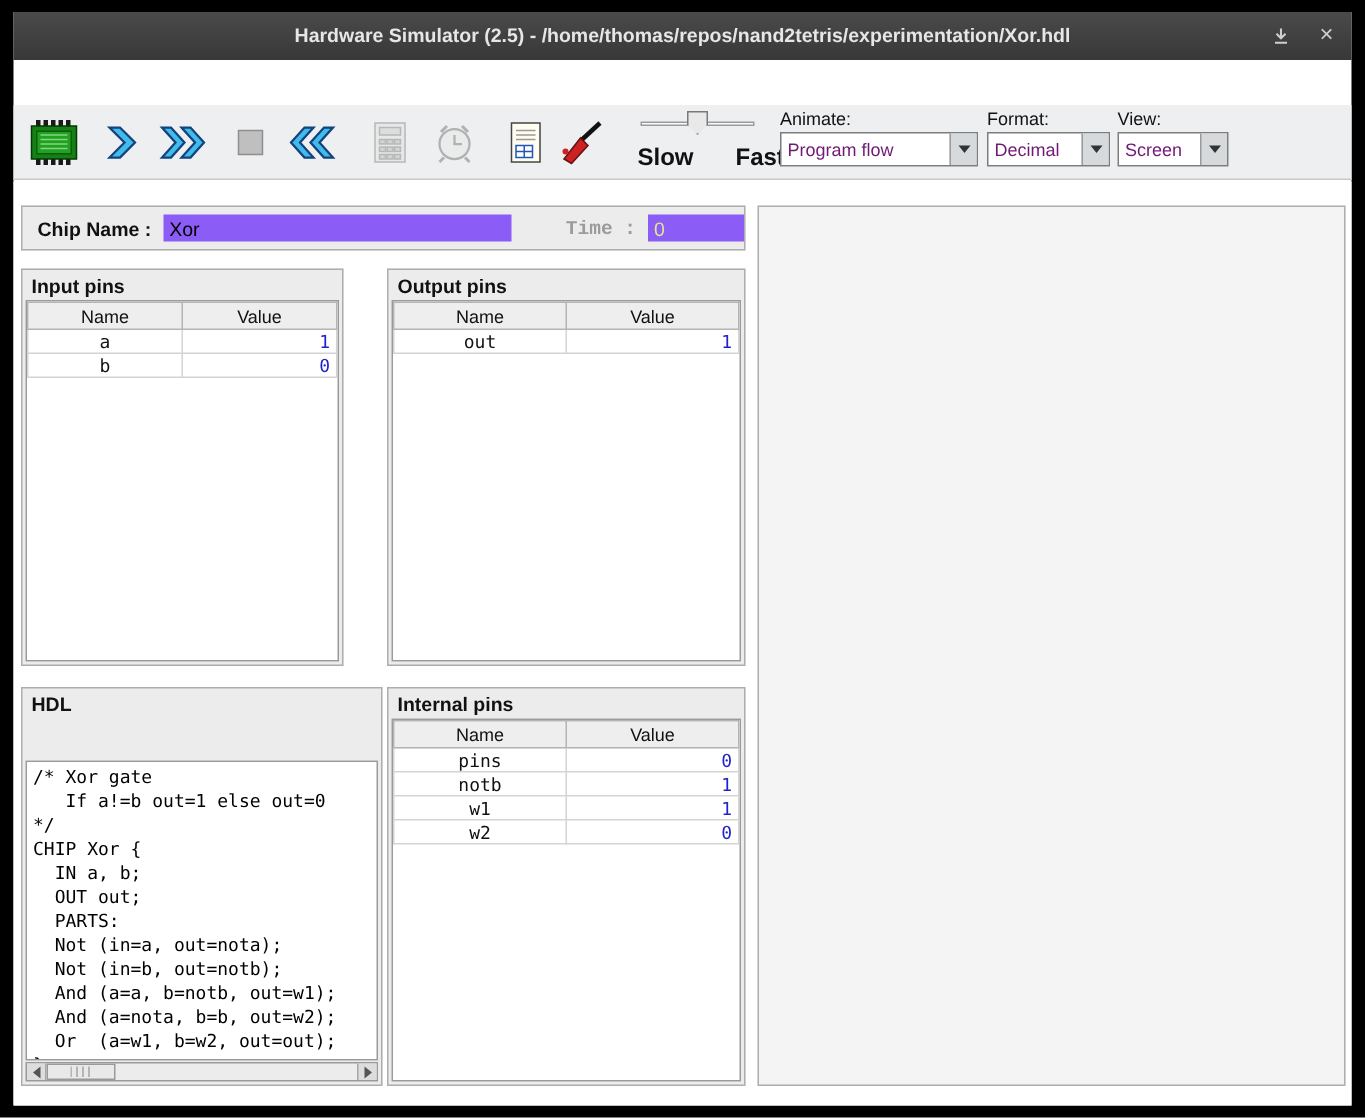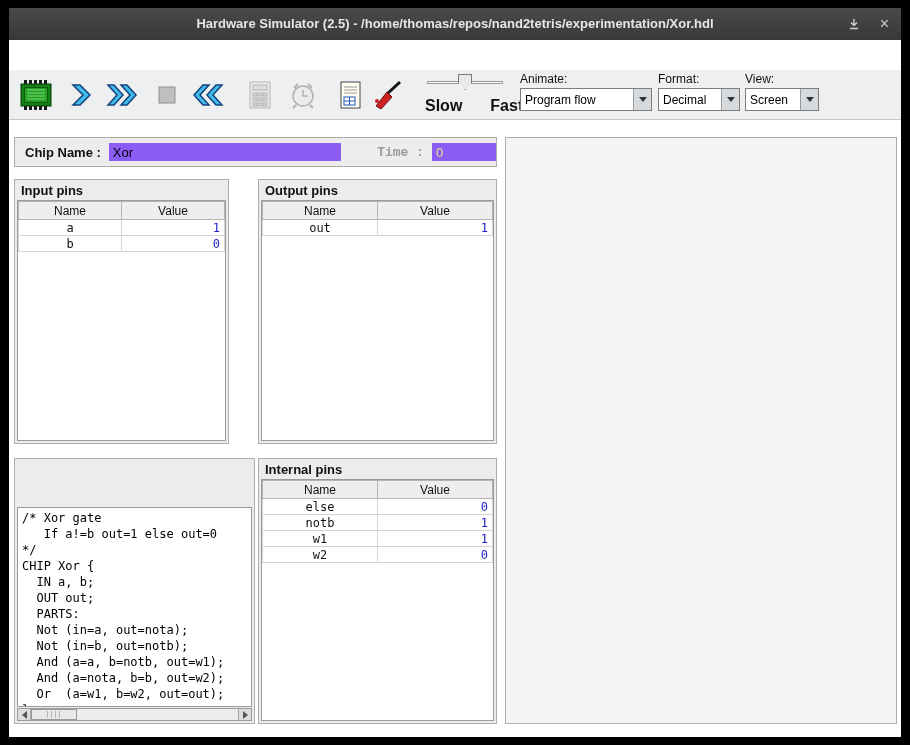--- a/index.html
+++ b/index.html
@@ -35,21 +35,21 @@
                   border:1px solid #9a9a9a; }
   .slider-handle { position:absolute; left:33px; top:2px; width:14px; height:16px; background:#e9e9e9;
                    border:1px solid #7a7a7a;
                    clip-path:polygon(0 0,100% 0,100% 55%,50% 100%,0 55%); }
   .slider-labels { position:absolute; left:0; right:0; bottom:3px; display:flex; justify-content:space-between;
                    font-size:16px; font-weight:bold; color:#111;gap:28px; }
 
   .combo-group { position:absolute; top:2px; }
   .combo-label { font-size:12px; color:#111; height:14px; }
   .combo { display:flex; height:23px; border:1px solid #7d7d7d; background:#fff; margin-top:2px; }
-  .combo-value { flex:1; font-size:12px; color:#000000; padding:4px 4px 0 4px; white-space:nowrap; overflow:hidden; }
+  .combo-value { flex:1; font-size:12px; color:#701a75; padding:4px 4px 0 4px; white-space:nowrap; overflow:hidden; }
   .combo-btn { width:18px; background:#d7dadd; border-left:1px solid #9a9a9a;
                display:flex; align-items:center; justify-content:center; }
   .caret { width:0; height:0; border-left:4px solid transparent; border-right:4px solid transparent;
            border-top:5px solid #333; }
 
   
   .content { position:absolute; left:0; top:113px; width:100%; height:616px; background:#fff; }
 
   .panel { position:absolute; background:#ececec; border:1px solid #adadad; }
   .panel-title { font-size:13px; font-weight:bold; color:#111; padding:3px 6px 0 6px; height:20px; }
@@ -292,20 +292,21 @@
             <tr>
               <td class="pin-name">out</td>
               <td class="pin-value">1</td>
             </tr>
           </tbody>
         </table>
       </div>
     </div>
 
     <div class="panel" style="left:5px; top:337px; width:241px; height:266px">
+      <div class="panel-title">HDL</div>
       <div class="hdl-code">
         <pre>/* Xor gate
    If a!=b out=1 else out=0
 */
 CHIP Xor {
   IN a, b;
   OUT out;
   PARTS:
   Not (in=a, out=nota);
   Not (in=b, out=notb);
@@ -330,21 +331,21 @@
       <div class="pins-wrap">
         <table class="pins">
           <thead>
             <tr>
               <th>Name</th>
               <th>Value</th>
             </tr>
           </thead>
           <tbody>
             <tr>
-              <td class="pin-name">else</td>
+              <td class="pin-name">pins</td>
               <td class="pin-value">0</td>
             </tr>
             <tr>
               <td class="pin-name">notb</td>
               <td class="pin-value">1</td>
             </tr>
             <tr>
               <td class="pin-name">w1</td>
               <td class="pin-value">1</td>
             </tr>

